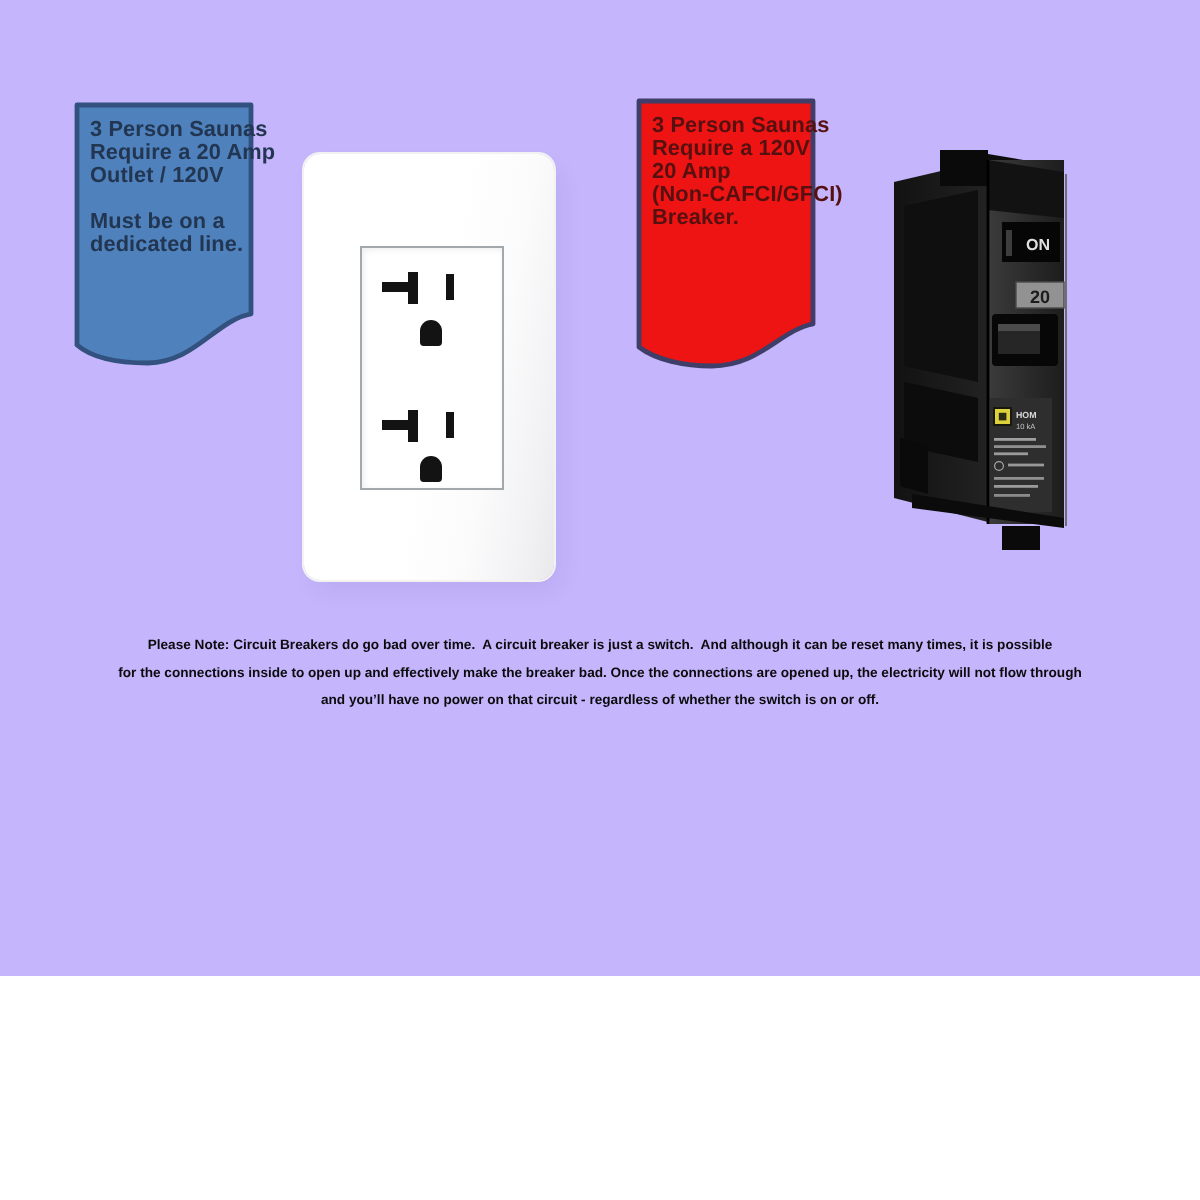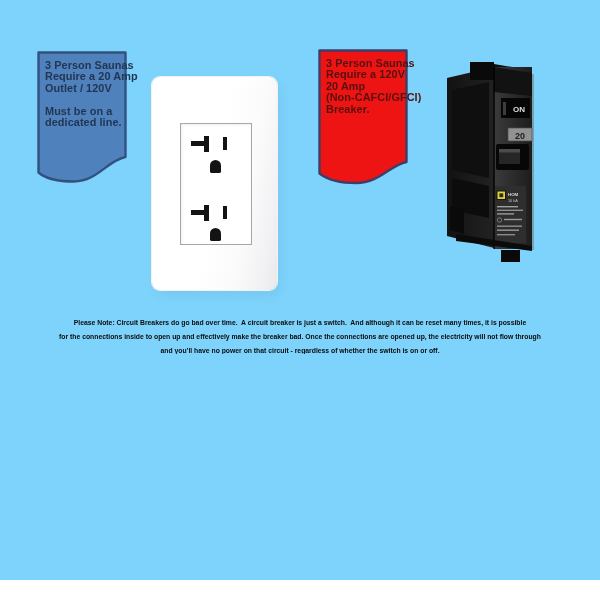--- a/index.html
+++ b/index.html
@@ -1,17 +1,17 @@
 <!DOCTYPE html>
 <html><head>
 <meta charset="utf-8">
 <style>
   html,body{margin:0;padding:0;background:#ffffff;}
   body{width:600px;height:600px;font-family:"Liberation Sans",sans-serif;}
-  .canvas{position:relative;width:600px;height:580px;background:#7dd3fc;overflow:hidden;}
+  .canvas{position:relative;width:600px;height:488px;background:#c4b5fd;overflow:hidden;}
 
   
   .callout{position:absolute;}
   .callout svg{position:absolute;left:0;top:0;}
   .callout-text{position:absolute;left:8px;top:8px;width:116px;
     transform:scale(0.68);transform-origin:top left;
     font-weight:bold;letter-spacing:0.1px;}
   .callout-line{line-height:17px;min-height:17px;white-space:pre;}
   #callout-blue{left:37px;top:51px;width:90px;height:134px;}
   #callout-blue .callout-text{color:#223651;}
@@ -30,21 +30,21 @@
   .slot-tv-1{left:23px;top:12px;width:5px;height:16px;}
   .slot-th-1{left:10px;top:17px;width:14px;height:5px;}
   .slot-r-1{left:42px;top:13px;width:4px;height:13px;}
   .ground-1{left:29px;top:36px;width:11px;height:13px;border-radius:6px 6px 2px 2px;}
   .slot-tv-2{left:23px;top:81px;width:5px;height:16px;}
   .slot-th-2{left:10px;top:86px;width:14px;height:5px;}
   .slot-r-2{left:42px;top:82px;width:4px;height:13px;}
   .ground-2{left:29px;top:104px;width:11px;height:13px;border-radius:6px 6px 2px 2px;}
 
   
-  .breaker{position:absolute;left:446px;top:60px;width:92px;height:204px;}
+  .breaker{position:absolute;left:446px;top:73px;width:92px;height:204px;}
 
   
   .note{position:absolute;top:316px;left:50%;width:820px;margin-left:-410px;
     transform:scale(0.655);transform-origin:top center;
     text-align:center;font-weight:bold;color:#0b0b0b;font-size:10.4px;}
   .note-line{line-height:21px;white-space:pre;}
 </style>
 </head>
 <body>
 

